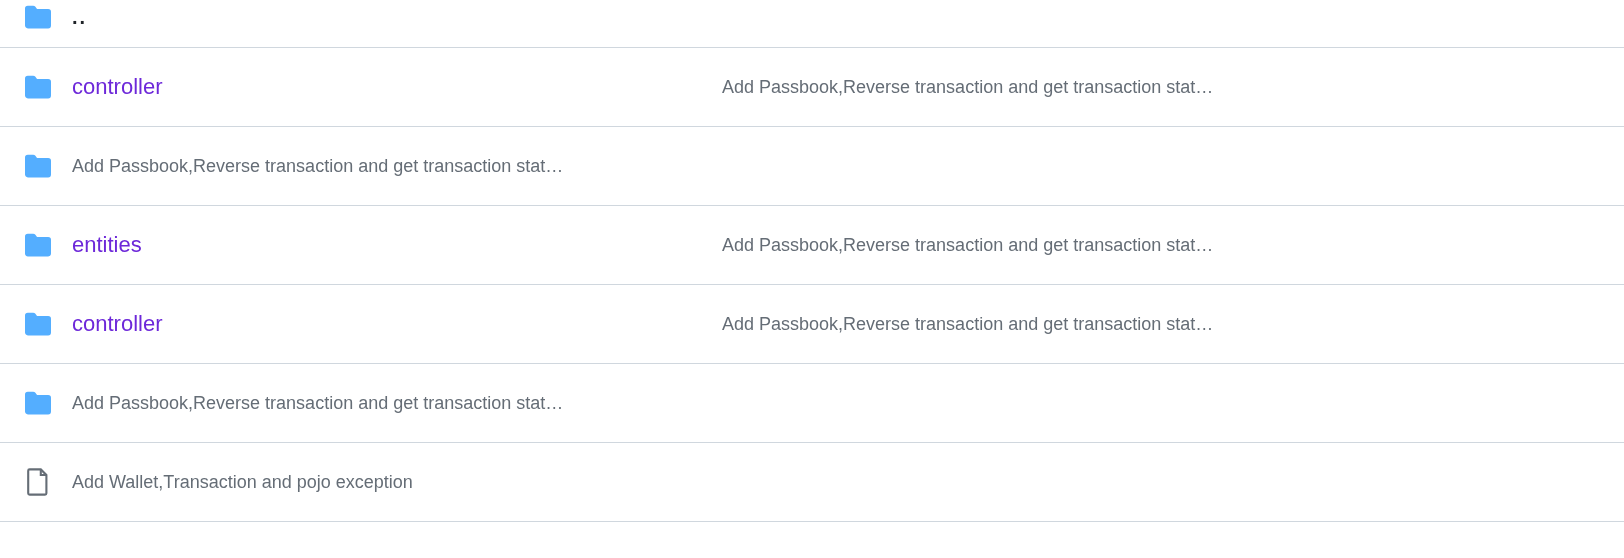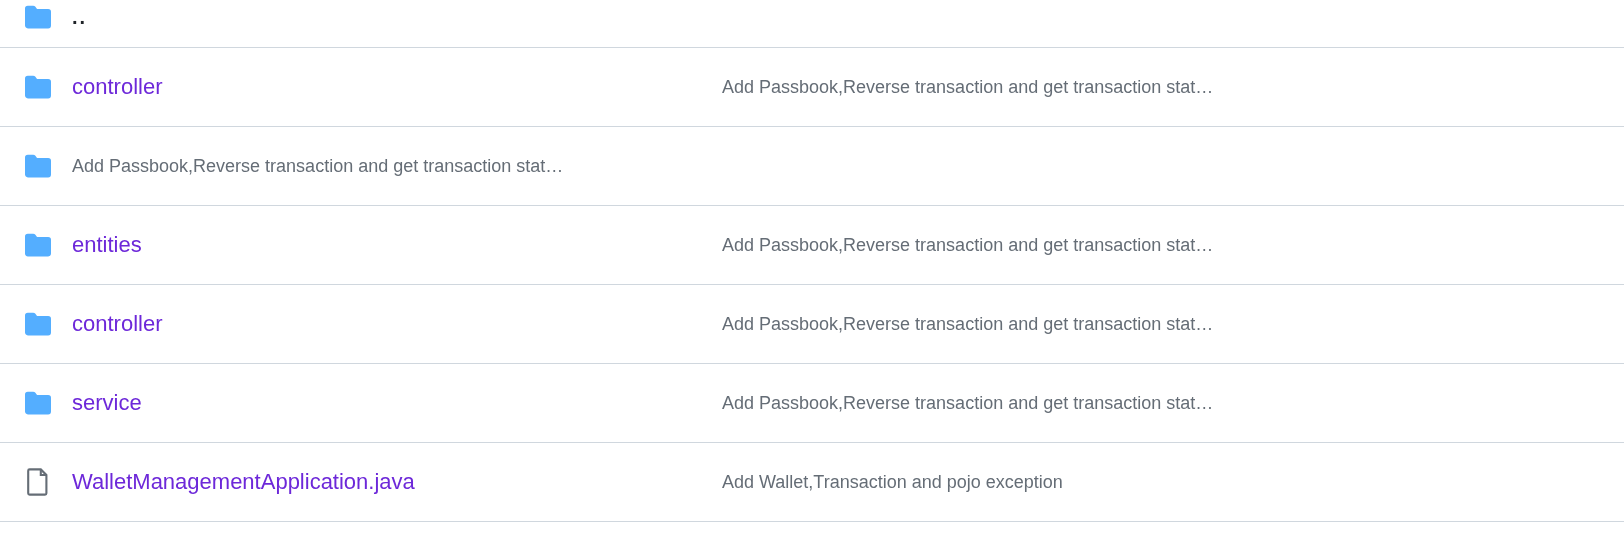--- a/index.html
+++ b/index.html
@@ -121,26 +121,24 @@
       </span>
       <span class="file-name"><a href="#">controller</a></span>
       <span class="commit-message"><a href="#">Add Passbook,Reverse transaction and get transaction stat…</a></span>
     </div>
     <div class="file-row">
       <span class="file-icon">
         <svg class="folder-svg" width="26" height="26" viewBox="0 0 16 16">
           <path d="M1.75 1A1.75 1.75 0 000 2.75v10.5C0 14.216.784 15 1.75 15h12.5A1.75 1.75 0 0016 13.25v-8.5A1.75 1.75 0 0014.25 3H7.5a.25.25 0 01-.2-.1l-.9-1.2C6.07 1.26 5.55 1 5 1H1.75z"></path>
         </svg>
       </span>
-      <span class="file-name"><a href="#">service</a></span>
       <span class="commit-message"><a href="#">Add Passbook,Reverse transaction and get transaction stat…</a></span>
     </div>
     <div class="file-row">
       <span class="file-icon">
         <svg class="file-svg" width="24" height="28" viewBox="0 0 16 20">
           <path d="M2 1h8l4 4v13a1 1 0 01-1 1H2a1 1 0 01-1-1V2a1 1 0 011-1z"></path>
           <path d="M10 1v4h4"></path>
         </svg>
       </span>
-      <span class="file-name"><a href="#">WalletManagementApplication.java</a></span>
       <span class="commit-message"><a href="#">Add Wallet,Transaction and pojo exception</a></span>
     </div>
   </div>
 
 </body></html>

